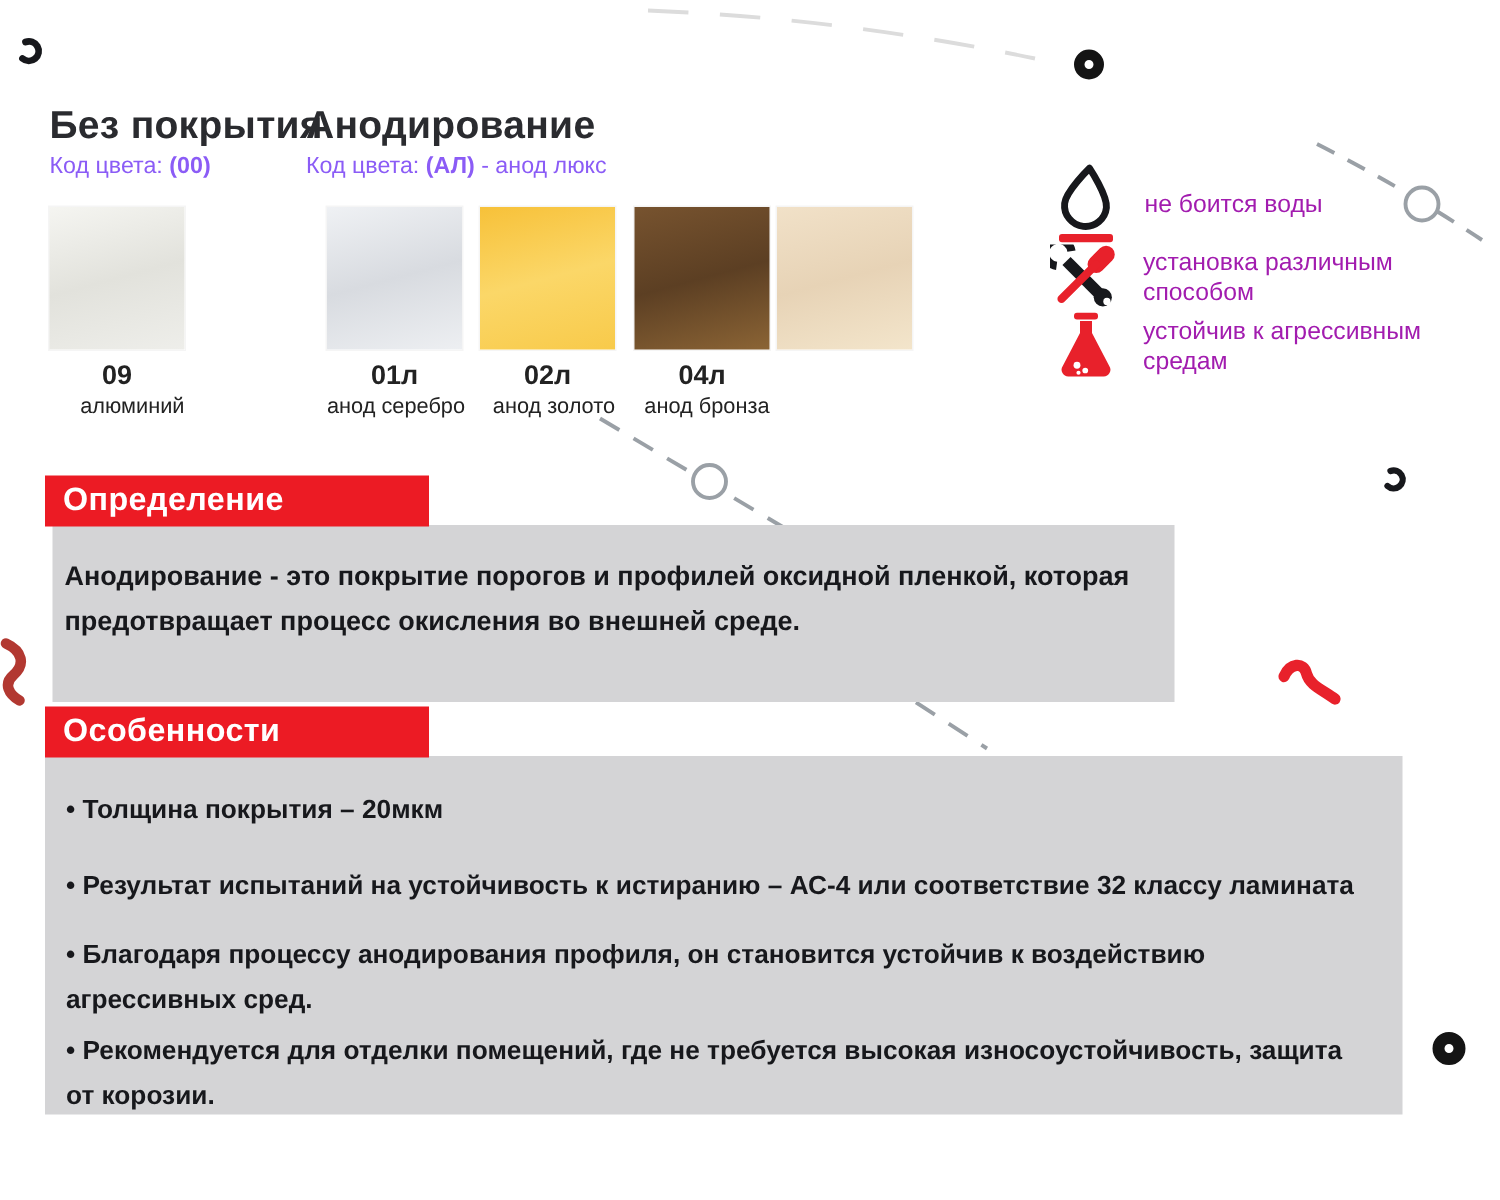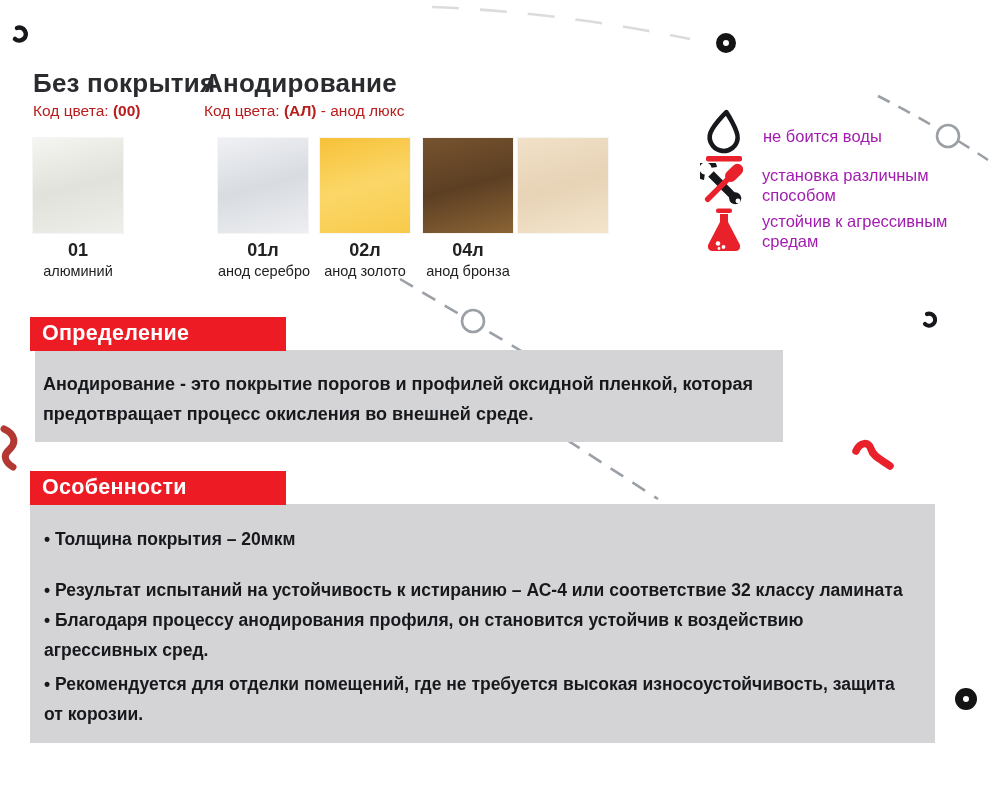--- a/index.html
+++ b/index.html
@@ -9,47 +9,47 @@
     font-family:"Liberation Sans","DejaVu Sans",sans-serif; color:#17181c;
     overflow:hidden;
   }
   .decor { position:absolute; left:0; top:0; width:1000px; height:800px; pointer-events:none; }
 
   
   .hdr { position:absolute; top:68px; }
   .hdr-nocoat { left:33px; }
   .hdr-anod { left:204px; }
   .hdr h1 { font-size:26px; font-weight:bold; letter-spacing:0.2px; color:#2a2b2f; }
-  .hdr .code { font-size:15.5px; color:#b91c1c; margin-top:3px; }
+  .hdr .code { font-size:15.5px; color:#8b5cf6; margin-top:3px; }
   .hdr .code b { font-weight:bold; }
 
   
   .swatch { position:absolute; top:138px; width:90px; height:95px; box-shadow:0 0 0 1px rgba(0,0,0,0.04); }
   .sw-label { position:absolute; top:240px; width:90px; text-align:center; white-space:nowrap; }
   .sw-label .code { font-size:18px; font-weight:bold; color:#222; display:block; }
-  .sw-label .name { font-size:14.5px; color:#222; display:block; margin-top:2px; }
+  .sw-label .name { font-size:14.5px; color:#222; display:block; margin-top:2px;text-align:right; }
 
   
   .benefit { position:absolute; display:flex; align-items:center; }
   .benefit .txt { font-size:16.5px; color:#a21caf; line-height:1.22; width:192px; }
   .b1 { left:703px; top:108px; }
   .b2 { left:700px; top:163px; }
   .b3 { left:704px; top:208px; }
   .benefit .ic { margin-right:18px; flex:0 0 auto; }
 
   
   .banner {
     position:absolute; left:30px; width:256px; height:34px; background:#ec1b24;
     color:#ffffff; font-size:21.5px; font-weight:bold; line-height:33px;
     padding-left:12px; letter-spacing:0.3px; z-index:3;
   }
   .banner-def { top:317px; }
   .banner-feat { top:471px; }
   .panel { position:absolute; background:#d4d4d6; z-index:2; }
-  .panel-def { left:35px; top:350px; width:748px; height:92px; padding:19px 30px 0 8px; }
+  .panel-def { left:35px; top:350px; width:748px; height:118px; padding:19px 30px 0 8px; }
   .panel-def p { font-size:18px; font-weight:bold; color:#17181c; line-height:30px; }
   .panel-feat { left:30px; top:504px; width:905px; height:239px; padding:14px 30px 0 14px; }
   .panel-feat p { font-size:17.5px; font-weight:bold; color:#17181c; line-height:30px; margin-bottom:15px; }
   .panel-feat p::before { content:"• "; }
 </style>
 </head>
 <body>
 
 <div class="page">
 
@@ -91,21 +91,21 @@
     </div>
   </div>
 
   <div class="swatch" style="left: 33px; background: linear-gradient(165deg, rgb(245, 245, 241) 0%, rgb(226, 226, 220) 50%, rgb(238, 238, 234) 100%);"></div>
   <div class="swatch" style="left: 218px; background: linear-gradient(165deg, rgb(239, 241, 244) 0%, rgb(216, 219, 224) 50%, rgb(237, 239, 242) 100%);"></div>
   <div class="swatch" style="left: 320px; background: linear-gradient(165deg, rgb(247, 193, 57) 0%, rgb(251, 215, 104) 50%, rgb(248, 202, 74) 100%);"></div>
   <div class="swatch" style="left: 423px; background: linear-gradient(165deg, rgb(119, 83, 47) 0%, rgb(92, 63, 35) 50%, rgb(139, 100, 53) 100%);"></div>
   <div class="swatch" style="left: 518px; background: linear-gradient(165deg, rgb(241, 225, 200) 0%, rgb(231, 211, 182) 50%, rgb(243, 229, 203) 100%);"></div>
 
   <div class="sw-label" style="left:33px">
-    <span class="code">01</span>
+    <span class="code">09</span>
     <span class="name">алюминий</span>
   </div>
   <div class="sw-label" style="left:218px">
     <span class="code">01л</span>
     <span class="name">анод серебро</span>
   </div>
   <div class="sw-label" style="left:320px">
     <span class="code">02л</span>
     <span class="name">анод золото</span>
   </div>
@@ -146,18 +146,18 @@
   </div>
 
   <div class="banner banner-def">Определение</div>
   <div class="panel panel-def">
     <p>Анодирование - это покрытие порогов и профилей оксидной пленкой, которая предотвращает процесс окисления во внешней среде.</p>
   </div>
 
   <div class="banner banner-feat">Особенности</div>
   <div class="panel panel-feat">
     <p style="margin-top:6px; margin-bottom:21px;">Толщина покрытия – 20мкм</p>
-    <p style="margin-bottom:0;">Результат испытаний на устойчивость к истиранию – АС-4 или соответствие 32 классу ламината</p>
+    <p style="margin-bottom:16px;">Результат испытаний на устойчивость к истиранию – АС-4 или соответствие 32 классу ламината</p>
     <p style="margin-bottom:4px;">Благодаря процессу анодирования профиля, он становится устойчив к воздействию агрессивных сред.</p>
     <p>Рекомендуется для отделки помещений,  где не требуется высокая износоустойчивость, защита от корозии.</p>
   </div>
 
 </div>
 
 </body></html>

